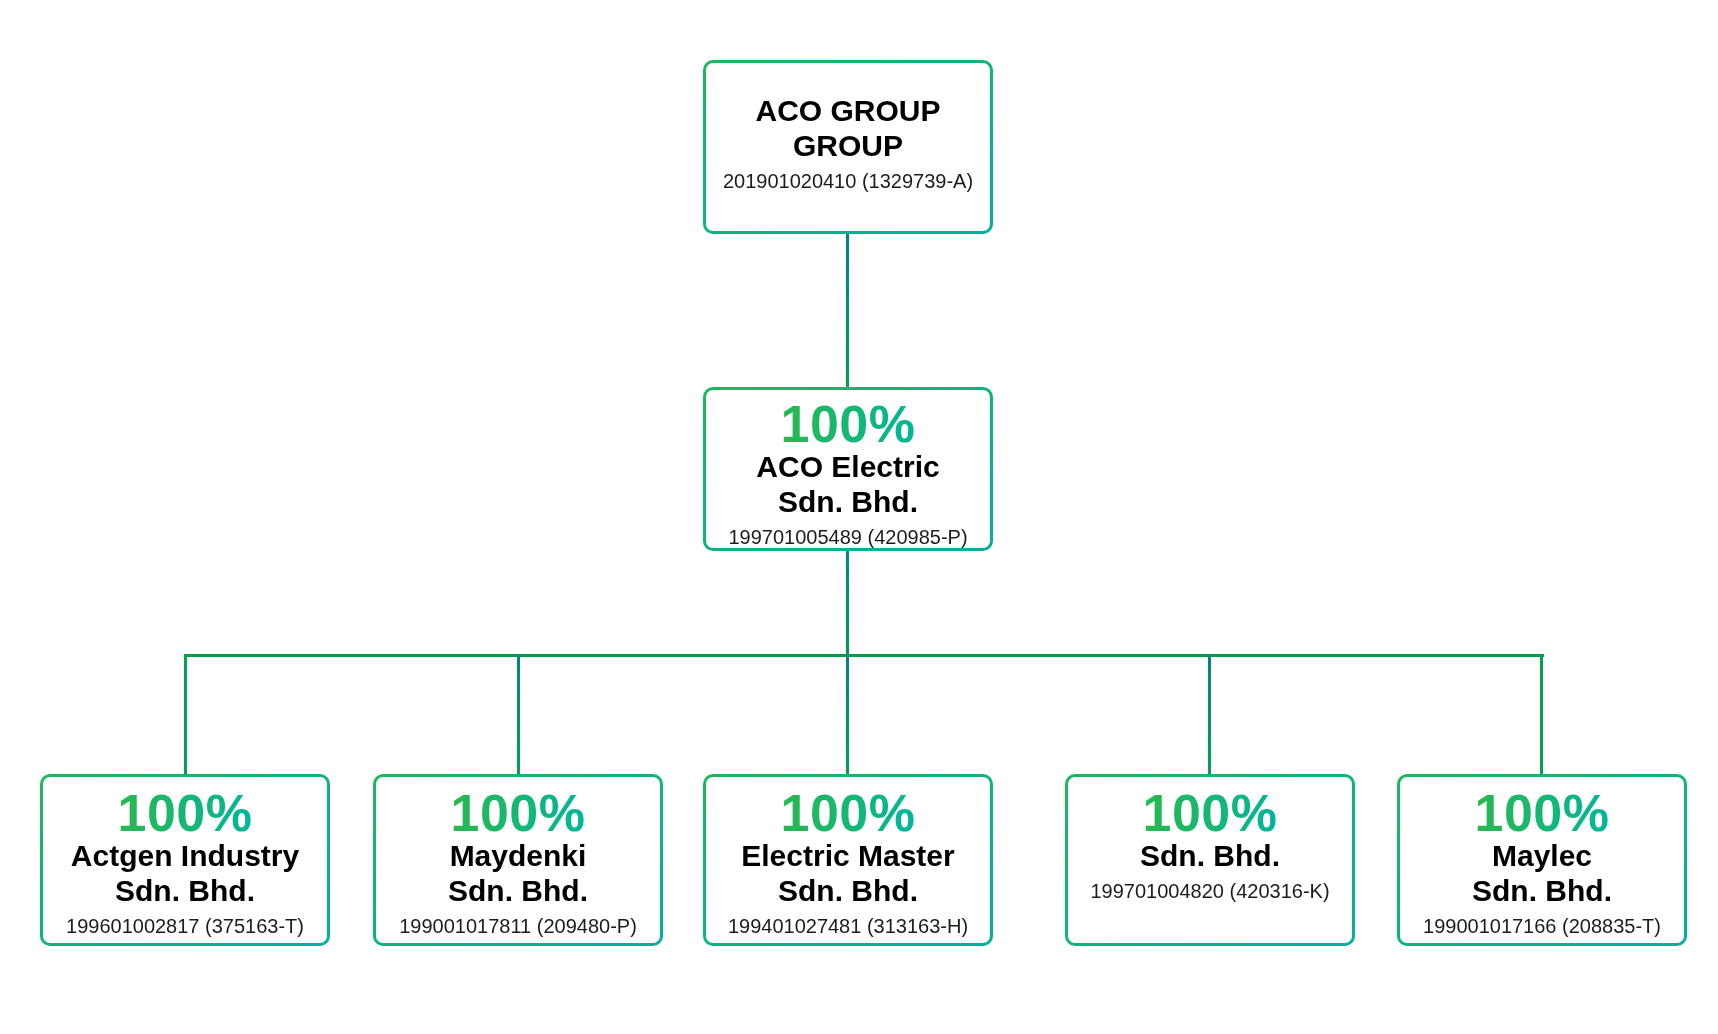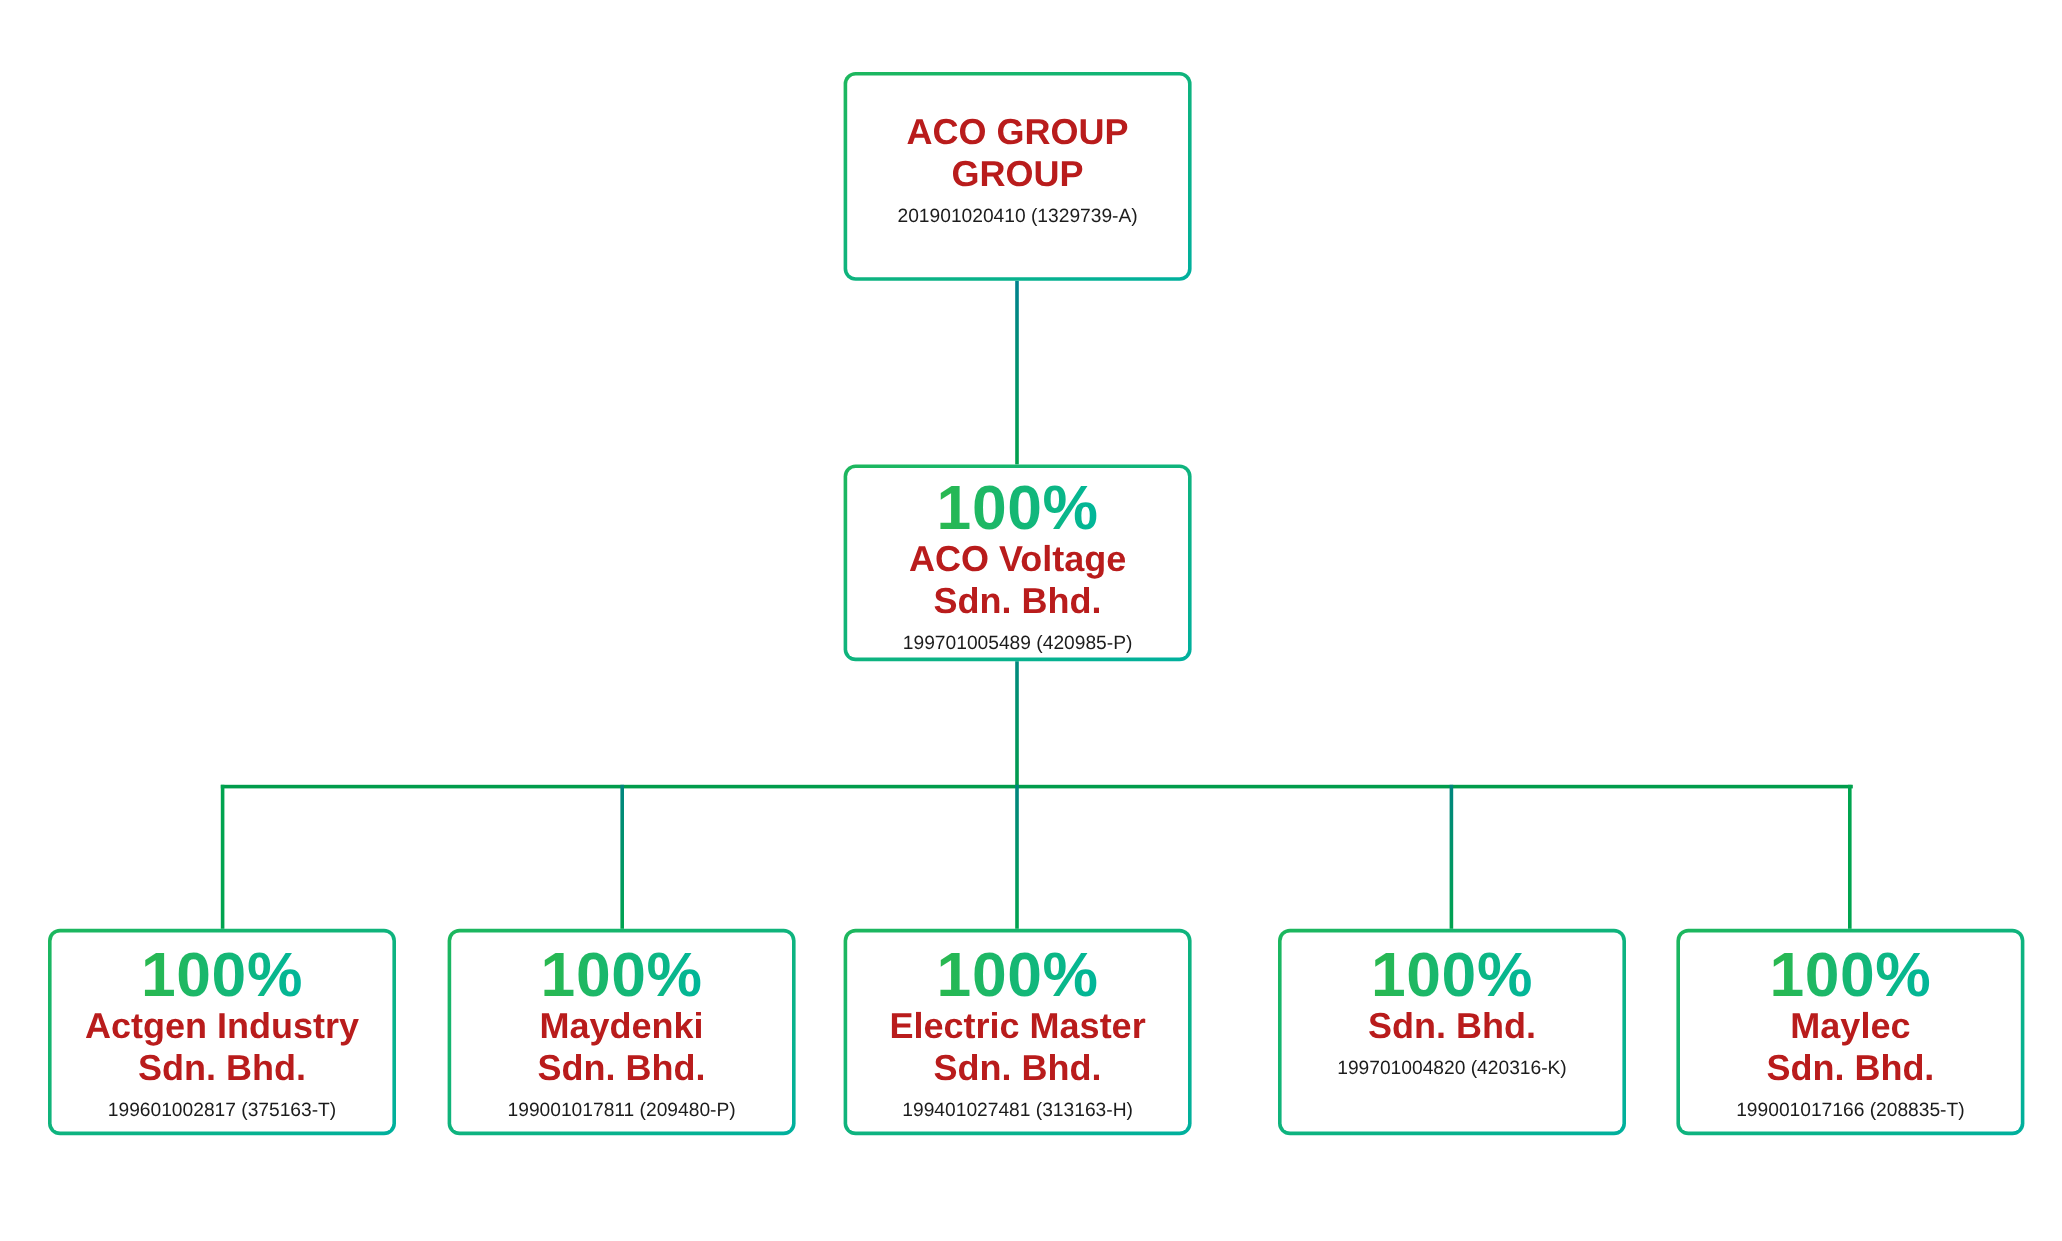--- a/index.html
+++ b/index.html
@@ -78,25 +78,25 @@
       background: linear-gradient(90deg, #2ab84e 0%, #00b69b 100%);
       -webkit-background-clip: text;
       background-clip: text;
       color: transparent;
     }
   }
   .name {
     font-size: 30px;
     font-weight: bold;
     line-height: 35px;
-    color: #b91c1c;
+    color: #000000;
   }
   .node-holding .name-block, .node-sub .name-block { margin-top: 3px; }
   .reg {
-    font-size: 16px;
+    font-size: 20px;
     font-weight: normal;
     line-height: 18px;
     color: #1c1c1c;
     margin-top: 9px;
   }
 </style>
 </head>
 <body>
 
 <div class="stage">
@@ -117,21 +117,21 @@
         <div>GROUP</div>
       </div>
       <div class="reg">201901020410 (1329739-A)</div>
     </div>
   </div>
 
   <div class="node node-holding">
     <div class="inner">
       <div class="pct">100%</div>
       <div class="name name-block">
-        <div>ACO Voltage</div>
+        <div>ACO Electric</div>
         <div>Sdn. Bhd.</div>
       </div>
       <div class="reg">199701005489 (420985-P)</div>
     </div>
   </div>
 
   <div class="node node-sub node-sub-1">
     <div class="inner">
       <div class="pct">100%</div>
       <div class="name name-block">

